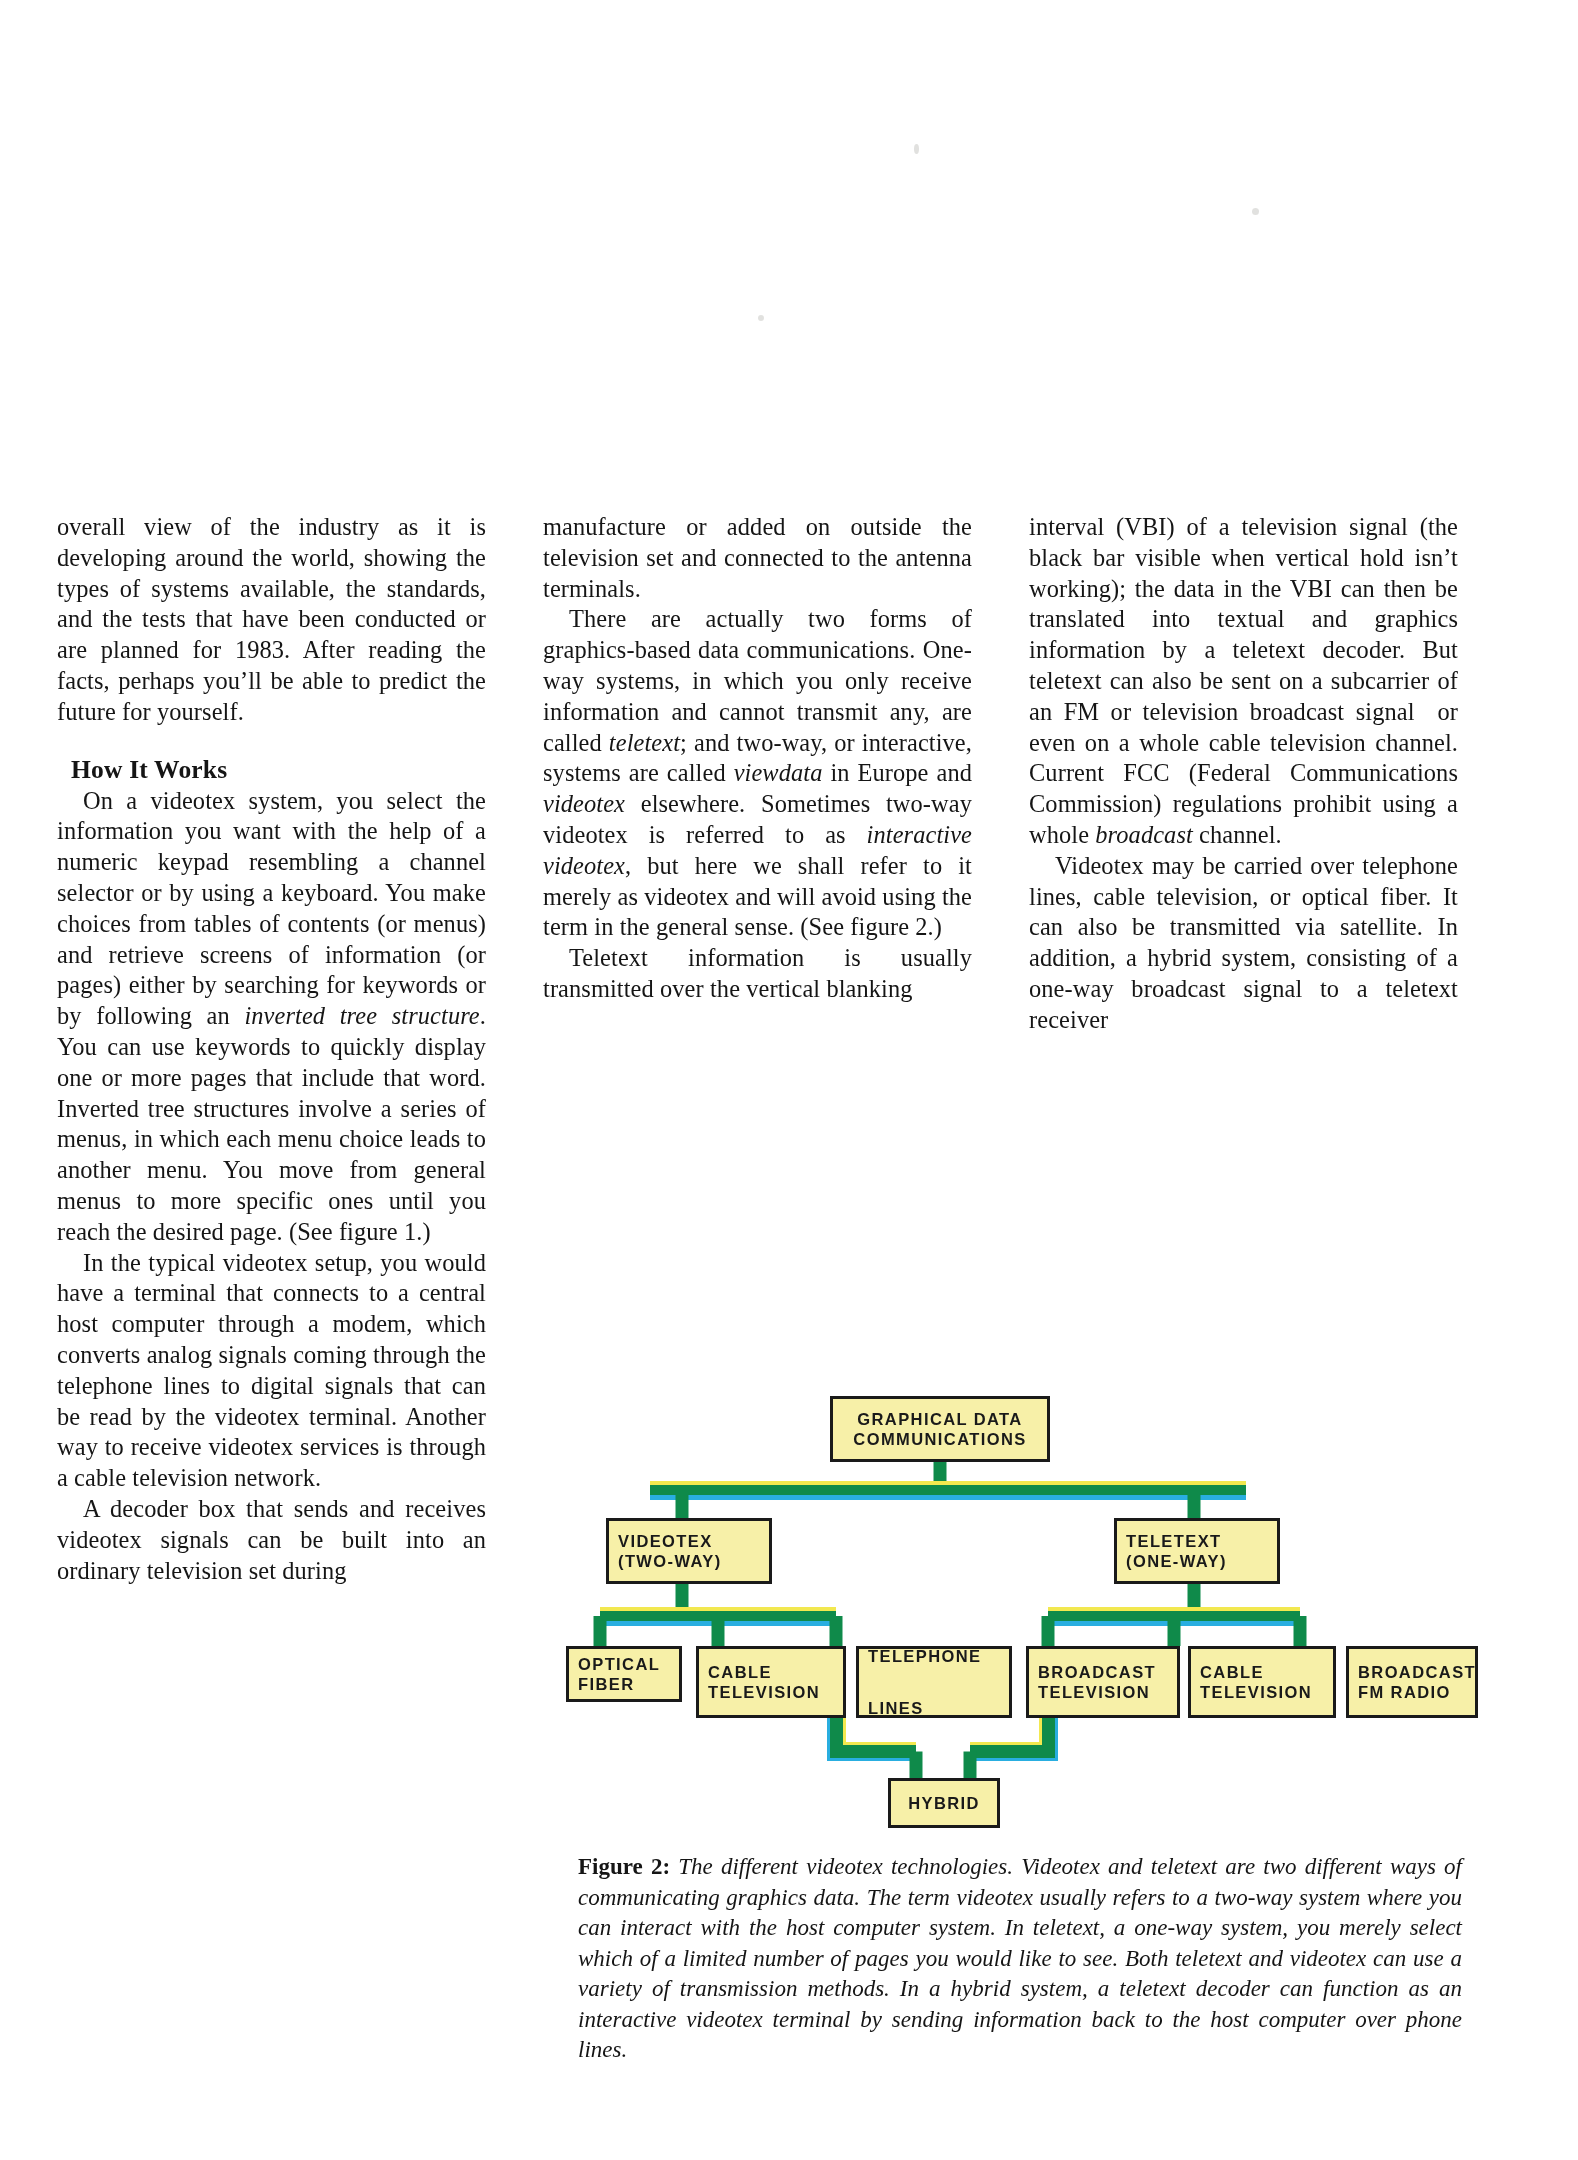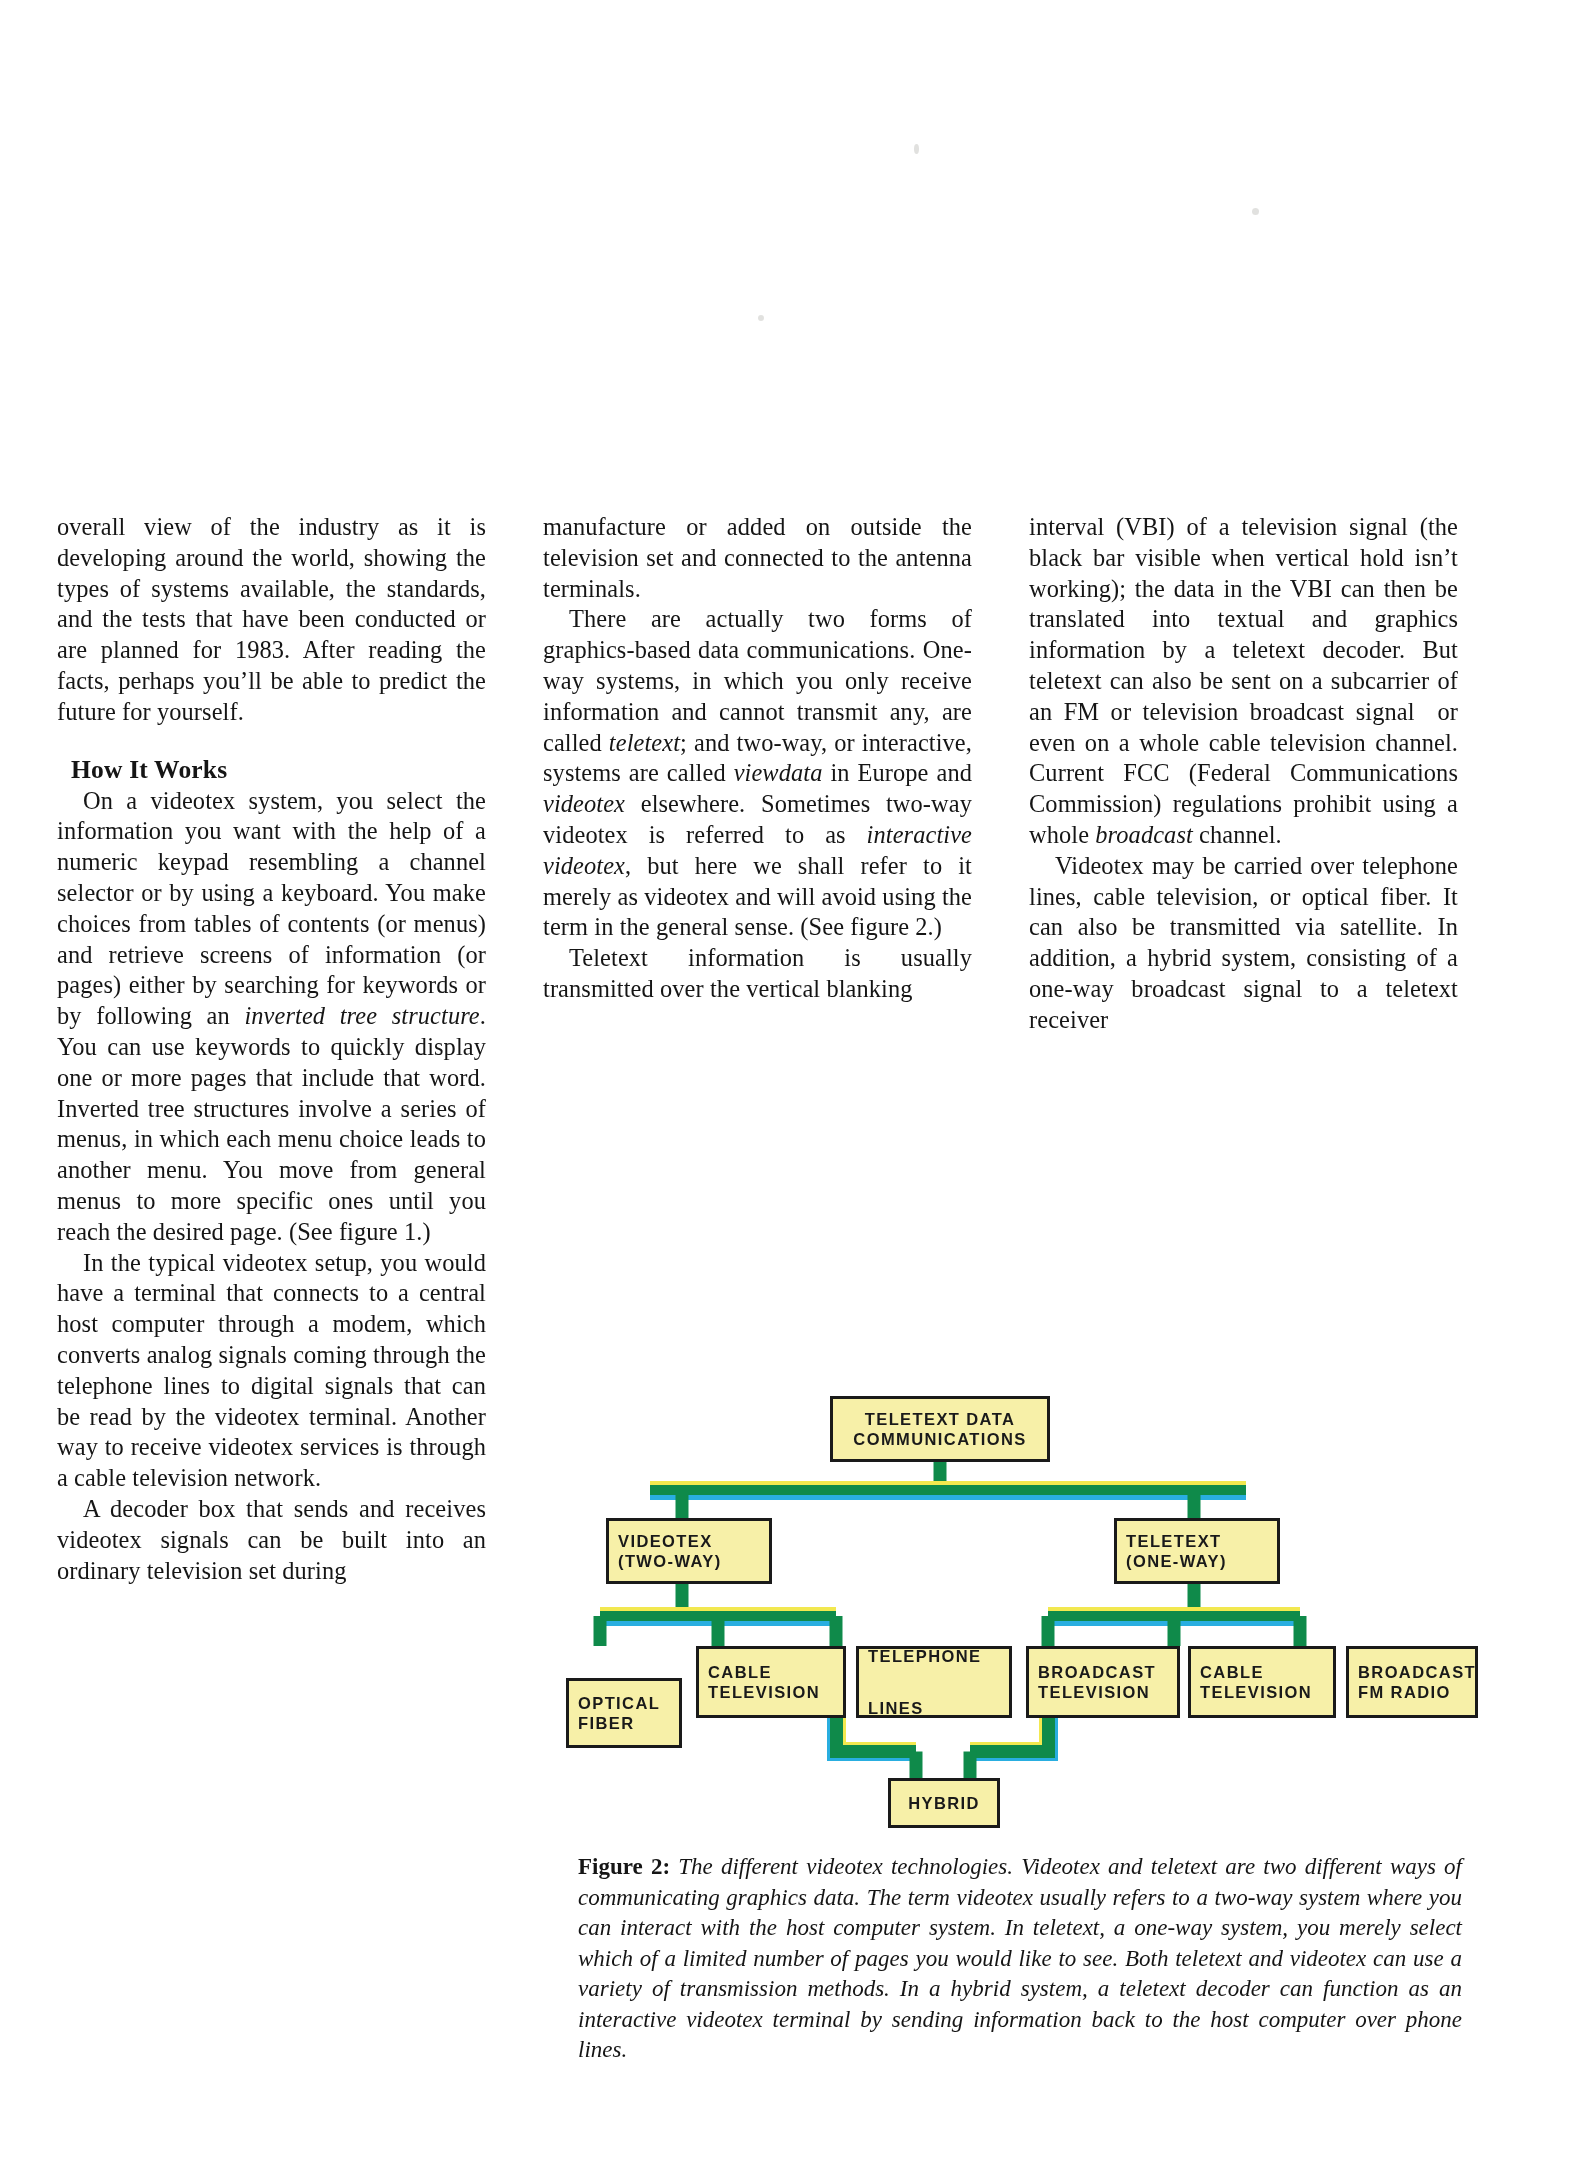--- a/index.html
+++ b/index.html
@@ -217,35 +217,35 @@
         <path d="M464 340 L464 367 L392 367" stroke="#f2e84f" stroke-width="6"></path>
         <path d="M477 340 L477 380 L392 380" stroke="#29aee0" stroke-width="6"></path>
         <path d="M470.5 340 L470.5 373.5 L392 373.5" stroke="#0f8a4a" stroke-width="13"></path>
 
         <path d="M338 373.5 L338 400" stroke="#0f8a4a" stroke-width="13"></path>
         <path d="M392 373.5 L392 400" stroke="#0f8a4a" stroke-width="13"></path>
       </g>
     </svg>
 
     <div class="node center" style="left:252px; top:18px; width:220px; height:66px;">
-      <span class="ln">TELETEXT  DATA</span>
+      <span class="ln">GRAPHICAL  DATA</span>
       <span class="ln">COMMUNICATIONS</span>
     </div>
 
     <div class="node left" style="left:28px; top:140px; width:166px; height:66px;">
       <span class="ln">VIDEOTEX</span>
       <span class="ln">(TWO-WAY)</span>
     </div>
 
     <div class="node left" style="left:536px; top:140px; width:166px; height:66px;">
       <span class="ln">TELETEXT</span>
       <span class="ln">(ONE-WAY)</span>
     </div>
 
-    <div class="node left" style="left:-12px; top:268px; width:116px; height:70px;margin-top:32px;">
+    <div class="node left" style="left:-12px; top:268px; width:116px; height:56px;">
       <span class="ln">OPTICAL</span>
       <span class="ln">FIBER</span>
     </div>
 
     <div class="node left" style="left:118px; top:268px; width:150px; height:72px;">
       <span class="ln">CABLE</span>
       <span class="ln">TELEVISION</span>
     </div>
 
     <div class="node left" style="left:278px; top:268px; width:156px; height:72px;gap:32px;">

